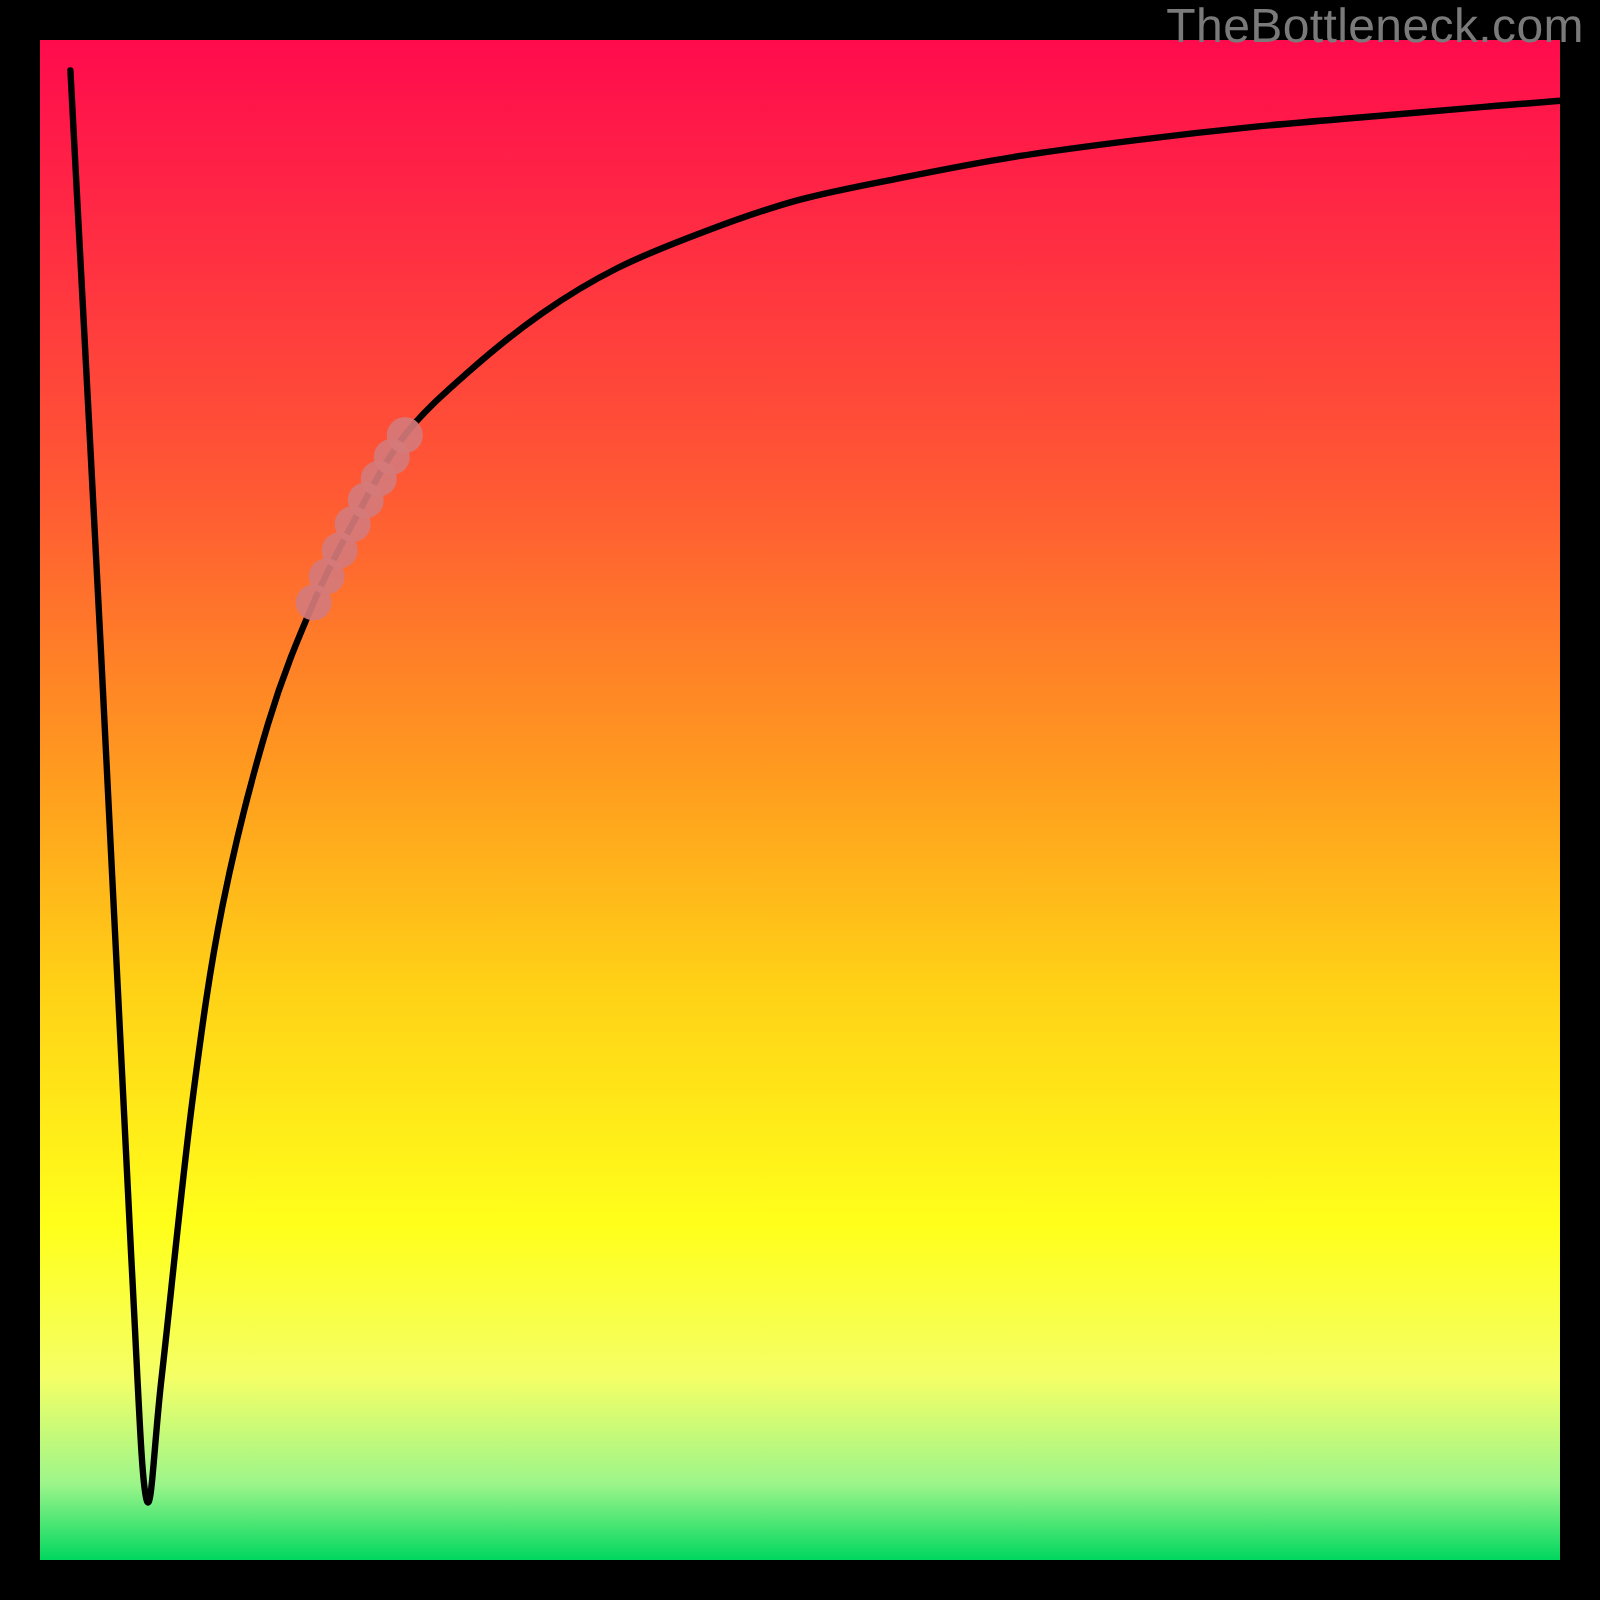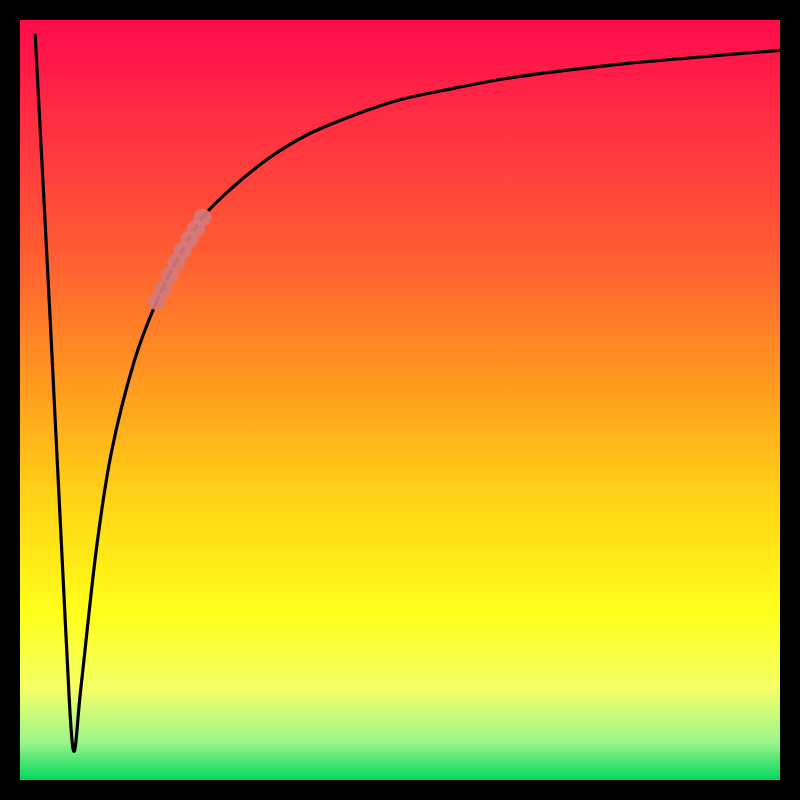--- a/index.html
+++ b/index.html
@@ -79,13 +79,14 @@
           <circle cx="149.82857142857142" cy="255.14285714285717" r="9" class="highlight-dot"></circle>
           <circle cx="156.34285714285716" cy="242.11428571428576" r="9" class="highlight-dot"></circle>
           <circle cx="162.85714285714286" cy="230.17142857142858" r="9" class="highlight-dot"></circle>
           <circle cx="169.37142857142857" cy="219.3142857142857" r="9" class="highlight-dot"></circle>
           <circle cx="175.88571428571427" cy="208.4571428571429" r="9" class="highlight-dot"></circle>
           <circle cx="182.4" cy="197.60000000000002" r="9" class="highlight-dot"></circle>
         </g>
     </svg>
   </div>
 
+  <div class="attribution">TheBottleneck.com</div>
 </div>
 
 </body></html>

